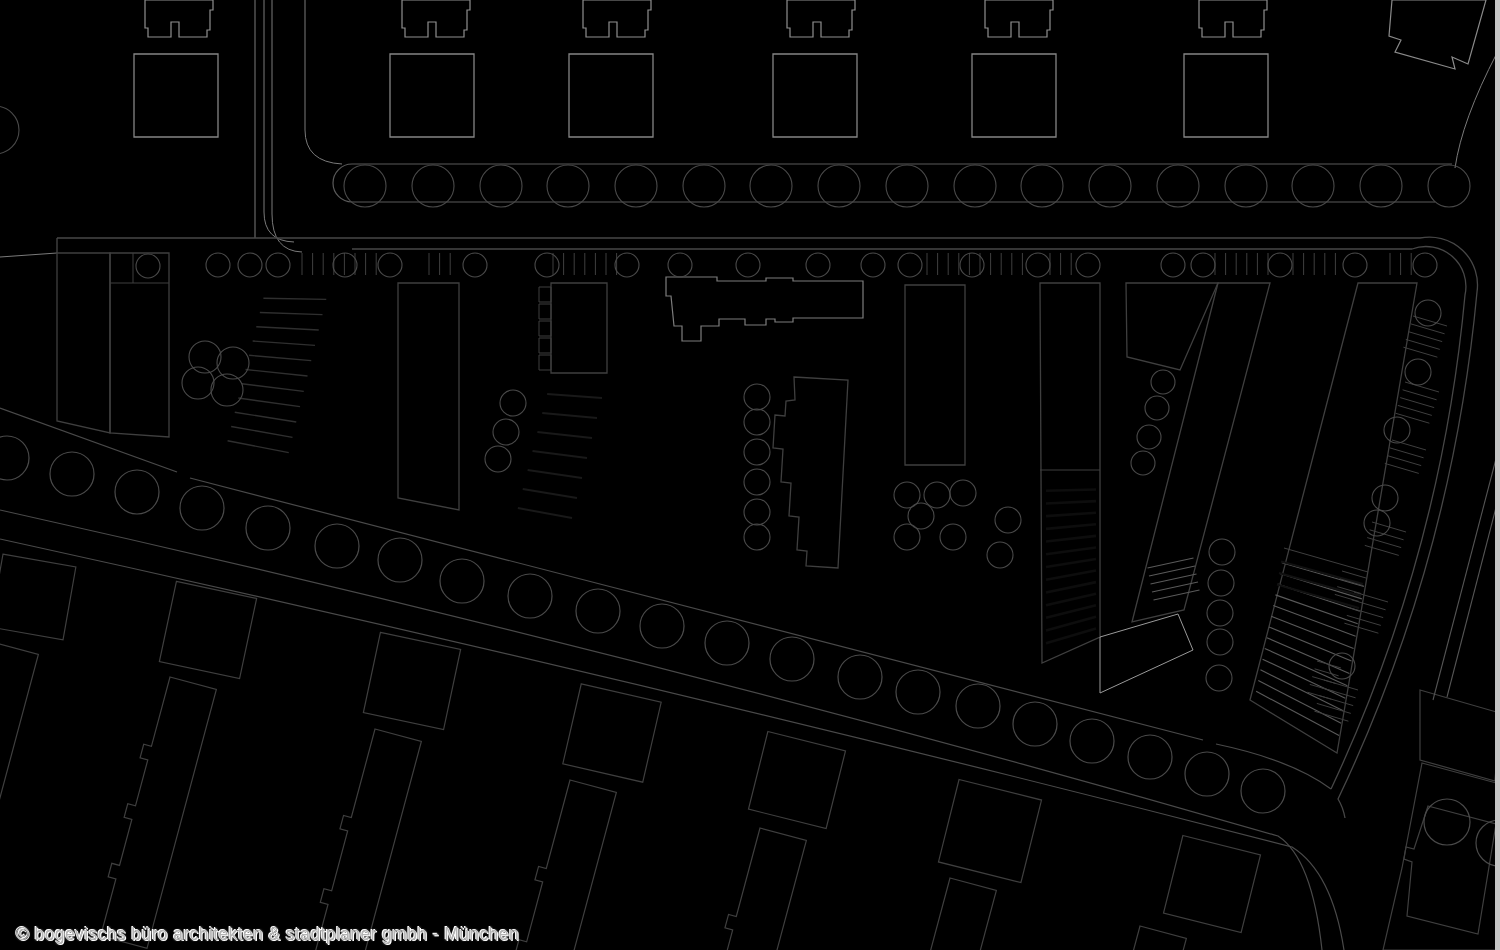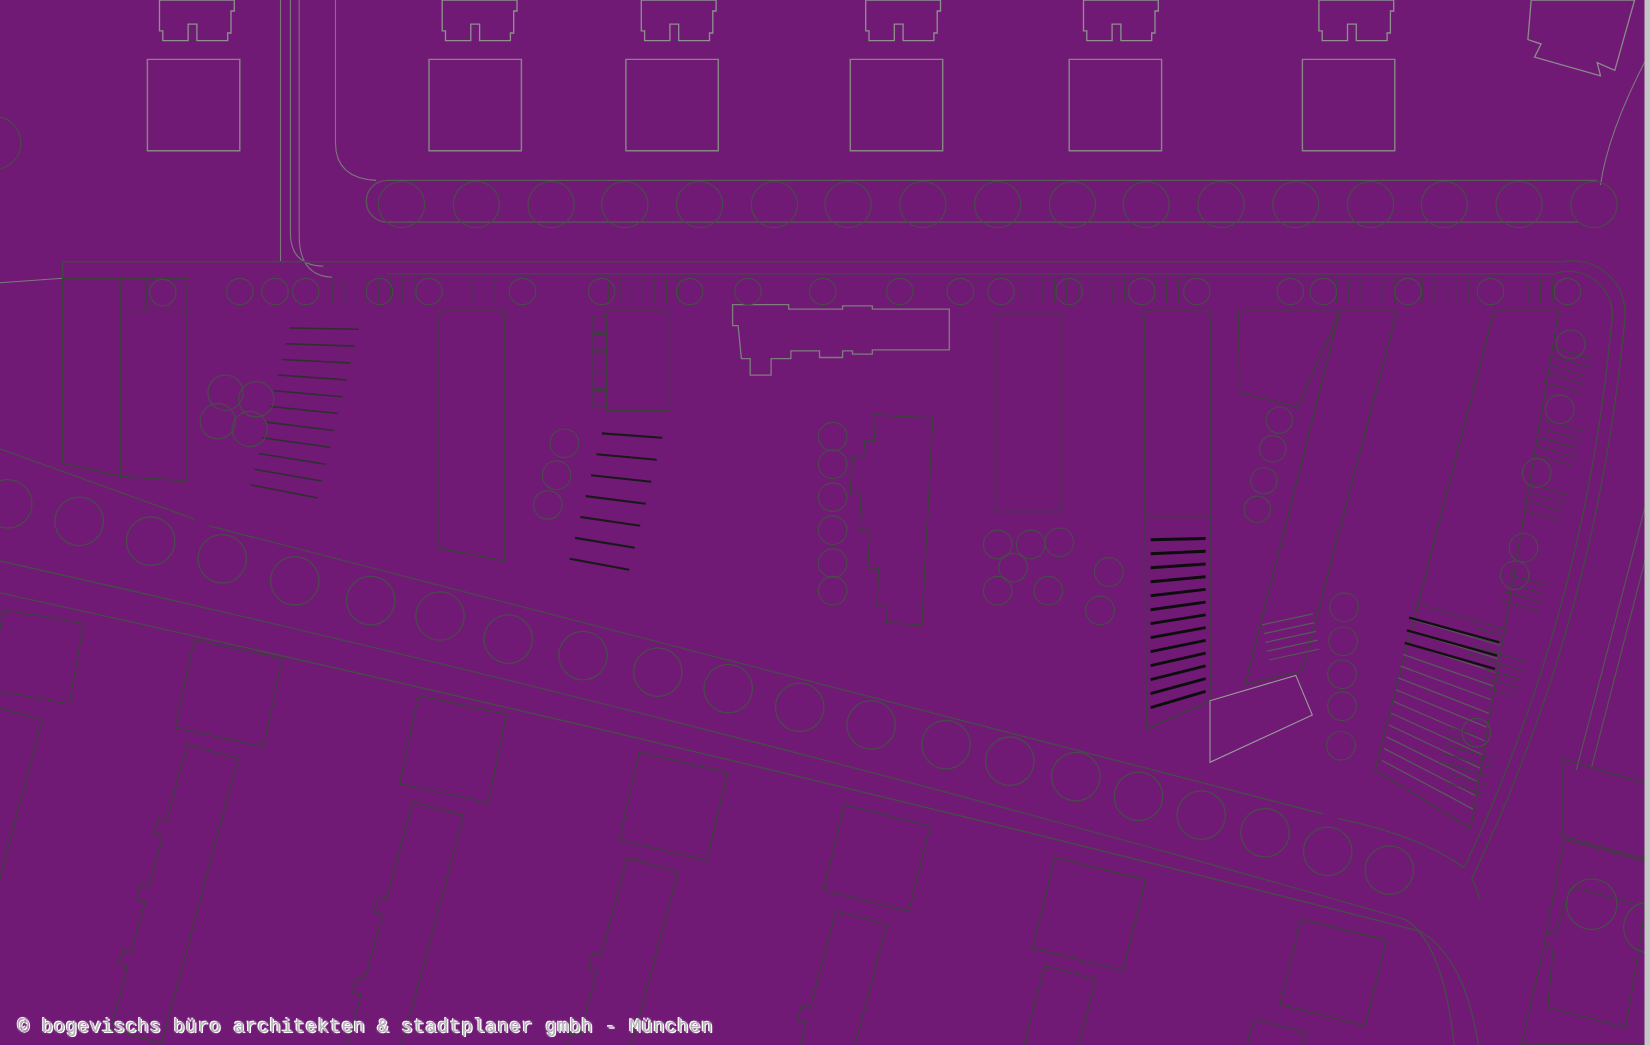--- a/index.html
+++ b/index.html
@@ -1,17 +1,17 @@
 <!DOCTYPE html>
 <html><head>
 <meta charset="utf-8">
 <style>
   html,body{margin:0;padding:0;background:#ffffff;}
-  .stage{position:relative;width:1500px;height:950px;background:#701a75;overflow:hidden;
-         font-family:Liberation Mono, monospace;}
+  .stage{position:relative;width:1500px;height:950px;background:#000000;overflow:hidden;
+         font-family:Liberation Sans, sans-serif;}
   svg{position:absolute;left:0;top:0;}
   .copyright{position:absolute;left:16px;top:924px;font-size:17.5px;letter-spacing:.4px;
              color:#b4b4b4;text-shadow:-1px -1px 0 #ffffff,1px 1px 0 #ffffff,0 0 2px #ffffff;
              white-space:nowrap;}
   .edge-bar{position:absolute;right:0;top:0;width:5px;height:950px;background:#c6c6c6;}
 </style>
 </head>
 <body>
 
 <div class="stage">

